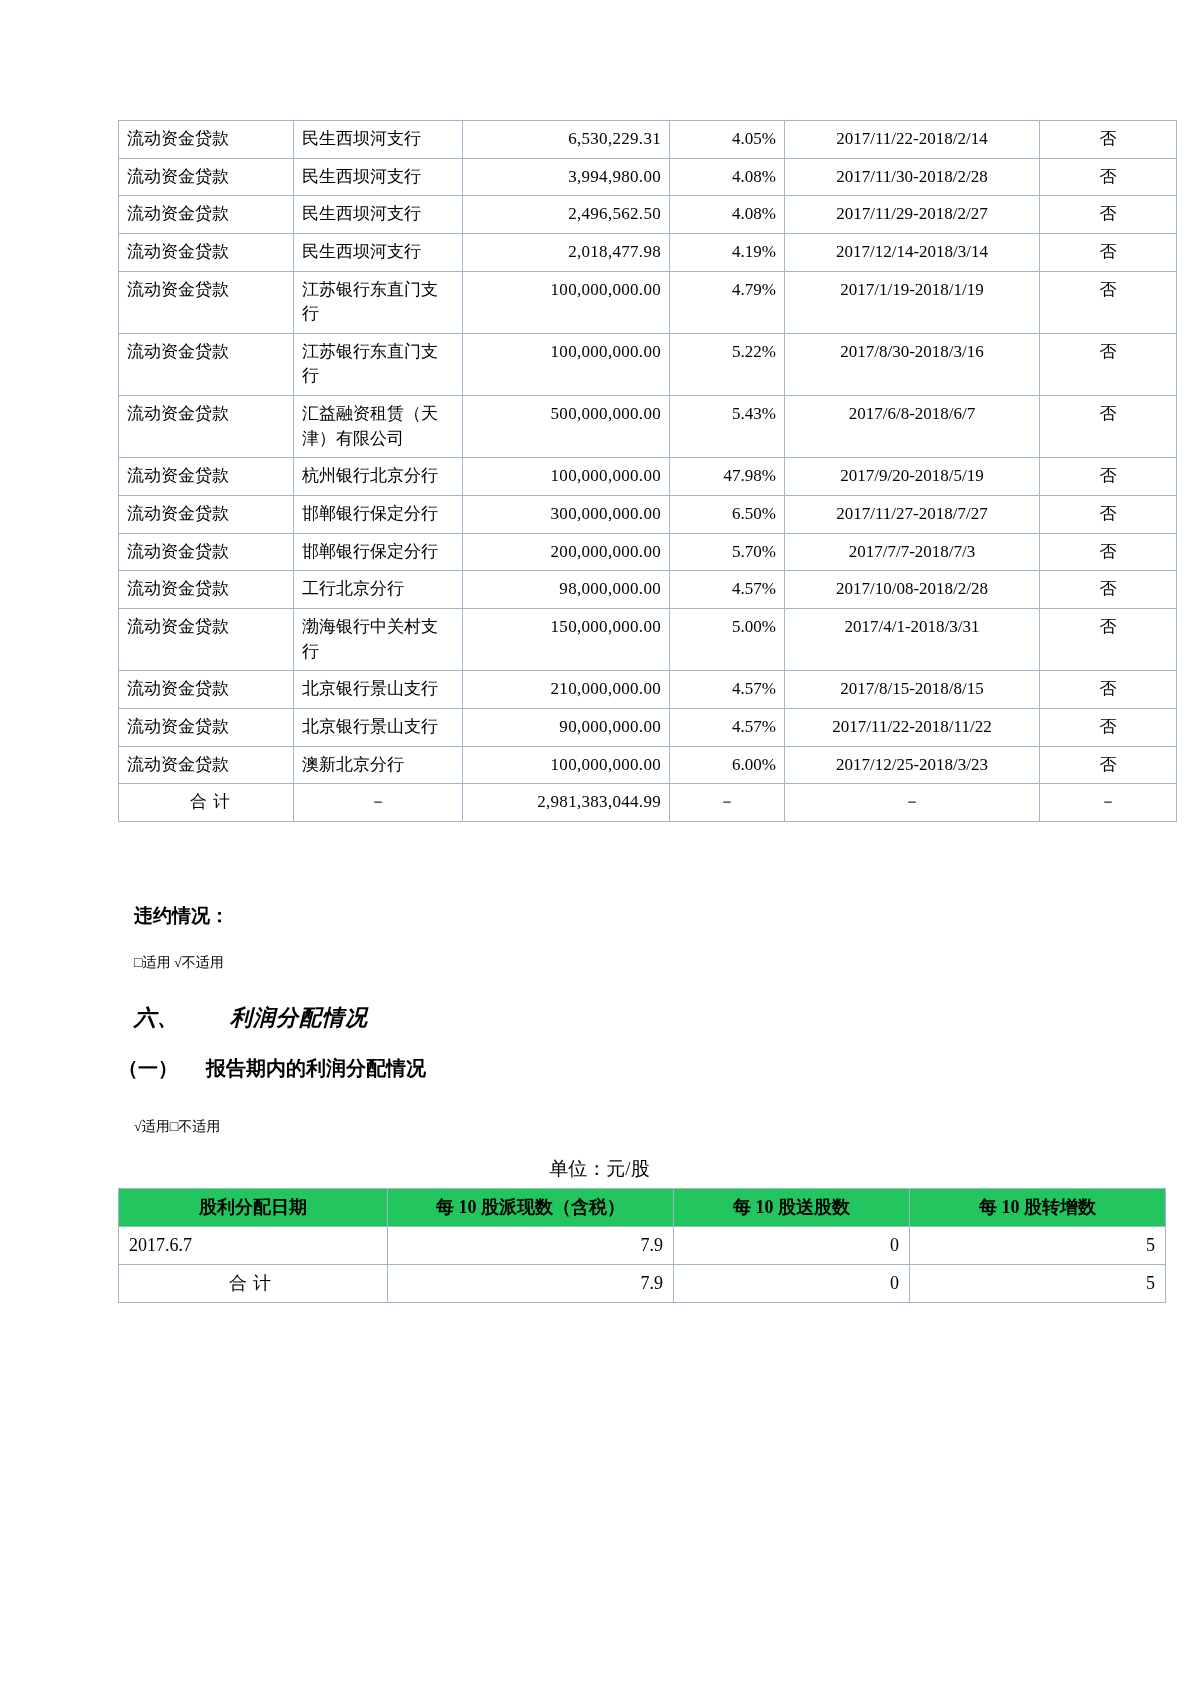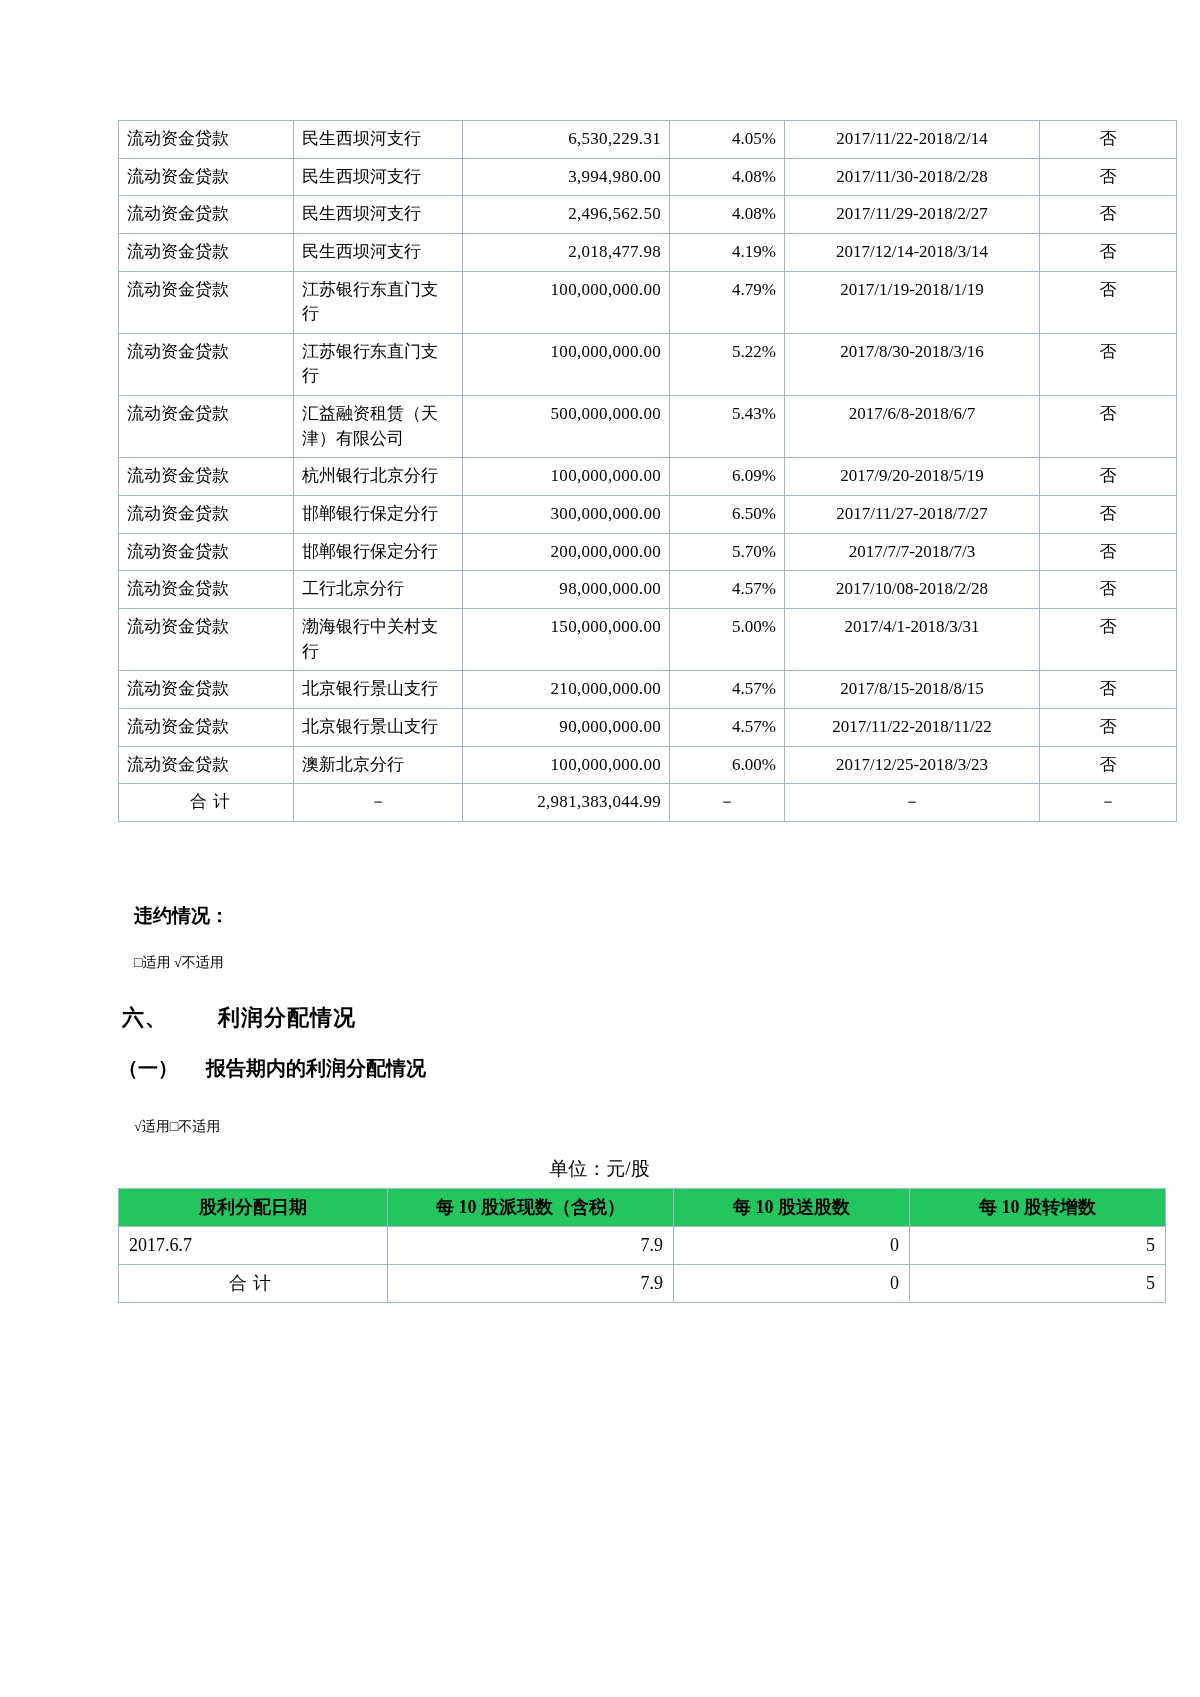--- a/index.html
+++ b/index.html
@@ -56,22 +56,23 @@
     margin: 16px;
   }
   .gap-lg { height: 60px; }
   .gap-sm { height: 12px; }
 
   .bold { font-weight: bold; }
 
   .heading-1 {
     font-size: 22px;
     font-weight: bold;
-    margin: 26px 0 4px 4px;
+    margin: 26px 0 4px 16px;
     letter-spacing: 1px;
+    font-style: italic;
   }
   .heading-1 .num { display: inline-block; width: 96px; }
 
   .heading-2 {
     font-size: 20px;
     font-weight: bold;
     margin: 22px 0 4px 0;
   }
   .heading-2 .num { display: inline-block; width: 88px; }
 
@@ -170,21 +171,21 @@
         <td class="c-lender">汇益融资租赁（天津）有限公司</td>
         <td class="c-amount">500,000,000.00</td>
         <td class="c-rate">5.43%</td>
         <td class="c-period">2017/6/8-2018/6/7</td>
         <td class="c-def">否</td>
       </tr>
       <tr>
         <td class="c-type">流动资金贷款</td>
         <td class="c-lender">杭州银行北京分行</td>
         <td class="c-amount">100,000,000.00</td>
-        <td class="c-rate">6.09%</td>
+        <td class="c-rate">47.98%</td>
         <td class="c-period">2017/9/20-2018/5/19</td>
         <td class="c-def">否</td>
       </tr>
       <tr>
         <td class="c-type">流动资金贷款</td>
         <td class="c-lender">邯郸银行保定分行</td>
         <td class="c-amount">300,000,000.00</td>
         <td class="c-rate">6.50%</td>
         <td class="c-period">2017/11/27-2018/7/27</td>
         <td class="c-def">否</td>

